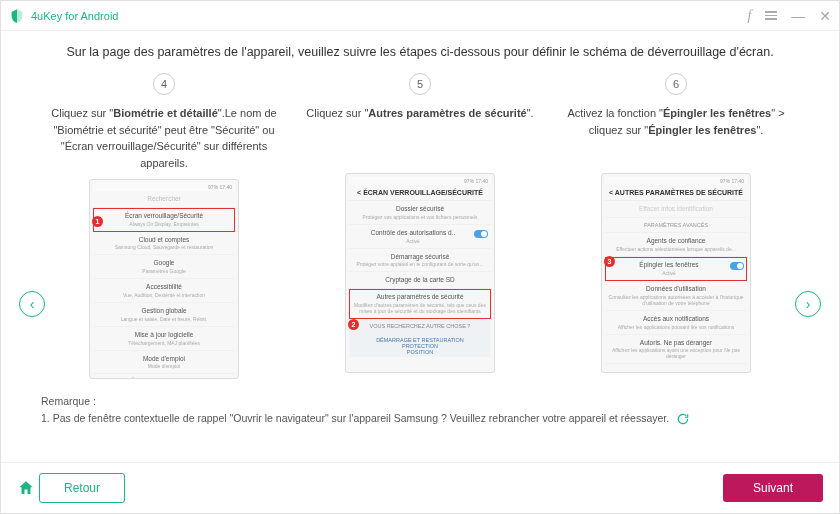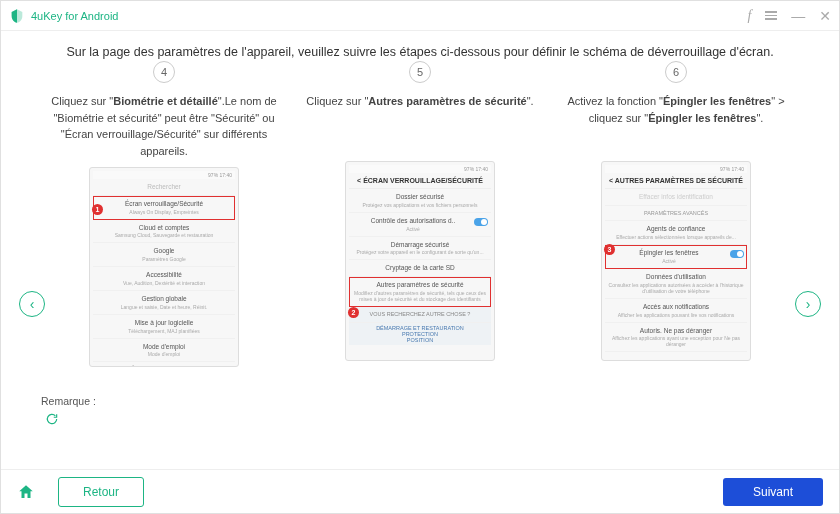--- a/index.html
+++ b/index.html
@@ -5,48 +5,48 @@
 *{box-sizing:border-box;margin:0;padding:0;font-family:-apple-system,BlinkMacSystemFont,"Segoe UI",Arial,sans-serif}
 body{width:840px;height:514px;background:#fff;overflow:hidden;position:relative;border:1px solid #e0e0e0}
 .titlebar{height:30px;display:flex;align-items:center;padding:0 8px;border-bottom:1px solid #eee}
 .logo{display:flex;align-items:center;gap:6px;color:#1db584;font-size:11px;font-weight:500}
 .logo-icon{width:16px;height:16px}
 .titlebar-right{margin-left:auto;display:flex;align-items:center;gap:14px;color:#aaa}
 .titlebar-right span{cursor:pointer;font-size:14px}
 .hamburger{display:inline-flex;flex-direction:column;gap:2px}
 .hamburger i{width:12px;height:1.5px;background:#aaa;display:block}
 .content{padding:14px 40px 0}
-.instruction{text-align:center;font-size:12.5px;color:#333;margin-bottom:2px}
+.instruction{text-align:center;font-size:12.5px;color:#333;margin-bottom:14px}
 .steps{display:flex;justify-content:space-between;gap:10px}
 .step{flex:1;text-align:center}
 .step-num{width:22px;height:22px;border-radius:50%;border:1px solid #ccc;display:inline-flex;align-items:center;justify-content:center;font-size:11px;color:#666;margin-bottom:10px}
 .step-text{font-size:11px;color:#444;line-height:1.5;min-height:60px;padding:0 4px}
 .step-text b{font-weight:600}
 .phone{width:150px;height:200px;margin:8px auto 0;background:#f7f7f7;border:1px solid #ddd;border-radius:3px;padding:3px;font-size:6px;color:#888;overflow:hidden;position:relative}
 .ph-status{height:8px;background:#fafafa;display:flex;align-items:center;padding:0 3px;font-size:5px;color:#999}
 .ph-status::after{content:"97% 17:40";margin-left:auto}
 .ph-head{font-size:7px;color:#333;padding:4px 3px;font-weight:600;border-bottom:1px solid #eee}
 .ph-item{padding:4px 3px;border-bottom:1px solid #f0f0f0;font-size:6.5px;color:#555;line-height:1.2}
 .ph-item small{display:block;font-size:5px;color:#aaa;margin-top:1px}
 .hl-red{outline:1.5px solid #e03030;outline-offset:-1px}
 .hl-num{position:absolute;width:11px;height:11px;background:#e03030;color:#fff;border-radius:50%;font-size:7px;display:flex;align-items:center;justify-content:center;font-weight:bold}
 .toggle-on{width:14px;height:8px;background:#4aa3e8;border-radius:4px;float:right;position:relative;margin-top:1px}
 .toggle-on::after{content:"";position:absolute;right:1px;top:1px;width:6px;height:6px;background:#fff;border-radius:50%}
 .arrows{position:absolute;top:290px;width:100%;left:0;pointer-events:none}
 .arrow{width:26px;height:26px;border:1.5px solid #1db584;border-radius:50%;color:#1db584;display:flex;align-items:center;justify-content:center;font-size:14px;cursor:pointer;pointer-events:auto}
 .arrow-left{position:absolute;left:18px}
 .arrow-right{position:absolute;right:18px}
-.remarks{font-size:10.5px;color:#555;margin-top:26px;line-height:1.6}
+.remarks{font-size:10.5px;color:#555;margin-top:14px;line-height:1.6}
 .remarks a{color:#1db584;text-decoration:underline}
 .refresh-icon{display:inline-flex;width:14px;height:14px;vertical-align:middle;margin-left:4px}
-.footer{position:absolute;bottom:0;left:0;right:0;height:44px;border-top:1px solid #eee;display:flex;align-items:center;padding:4px 16px;gap:23px}
+.footer{position:absolute;bottom:0;left:0;right:0;height:51px;border-top:1px solid #eee;display:flex;align-items:center;padding:4px 16px;gap:4px}
 .home-icon{color:#1db584;cursor:pointer}
 .btn{padding:7px 24px;font-size:12px;border-radius:3px;cursor:pointer;border:none}
 .btn-back{border:1px solid #1db584;color:#1db584;background:#fff}
-.btn-next{background:#1d4ed8;color:#fff;margin-left:auto;padding:7px 30px}
+.btn-next{background:#be185d;color:#fff;margin-left:auto;padding:7px 30px}
 </style>
 </head>
 <body>
 
 <div class="titlebar">
   <div class="logo">
     <svg class="logo-icon" viewBox="0 0 24 24">
         <path fill="#1db584" d="M12 2L4 6v6c0 5 3.4 9.7 8 10 4.6-.3 8-5 8-10V6l-8-4z" opacity=".3"></path>
         <path fill="#1db584" d="M12 2L4 6v6c0 5 3.4 9.7 8 10V2z"></path>
       </svg>
@@ -120,21 +120,21 @@
         <div class="hl-num" style="top:82px;left:2px">3</div>
         <div class="ph-item"><span>Données d'utilisation</span><small>Consultez les applications autorisées à accéder à l'historique d'utilisation de votre téléphone</small></div>
         <div class="ph-item"><span>Accès aux notifications</span><small>Afficher les applications pouvant lire vos notifications</small></div>
         <div class="ph-item"><span>Autoris. Ne pas déranger</span><small>Affichez les applications ayant une exception pour Ne pas déranger</small></div>
       </div>
     </div>
   </div>
 
   <div class="remarks">
     <div>Remarque :</div>
-    <div>
+    <div><span>1. Pas de fenêtre contextuelle de rappel "Ouvrir le navigateur" sur l'appareil Samsung ? Veuillez rebrancher votre appareil et réessayer.</span>
       <svg class="refresh-icon" viewBox="0 0 24 24">
           <path fill="none" stroke="#1db584" stroke-width="2" d="M20 12a8 8 0 1 1-2.3-5.6M20 4v5h-5"></path>
         </svg>
     </div>
   </div>
 </div>
 
 <div class="arrows">
   <div class="arrow arrow-left">‹</div>
   <div class="arrow arrow-right">›</div>

